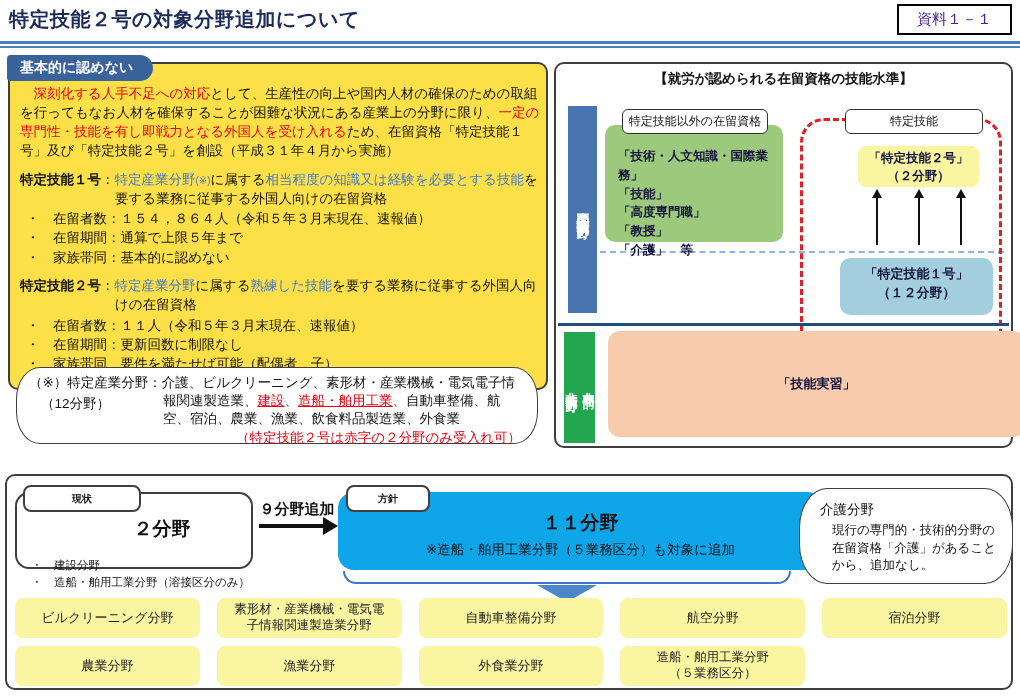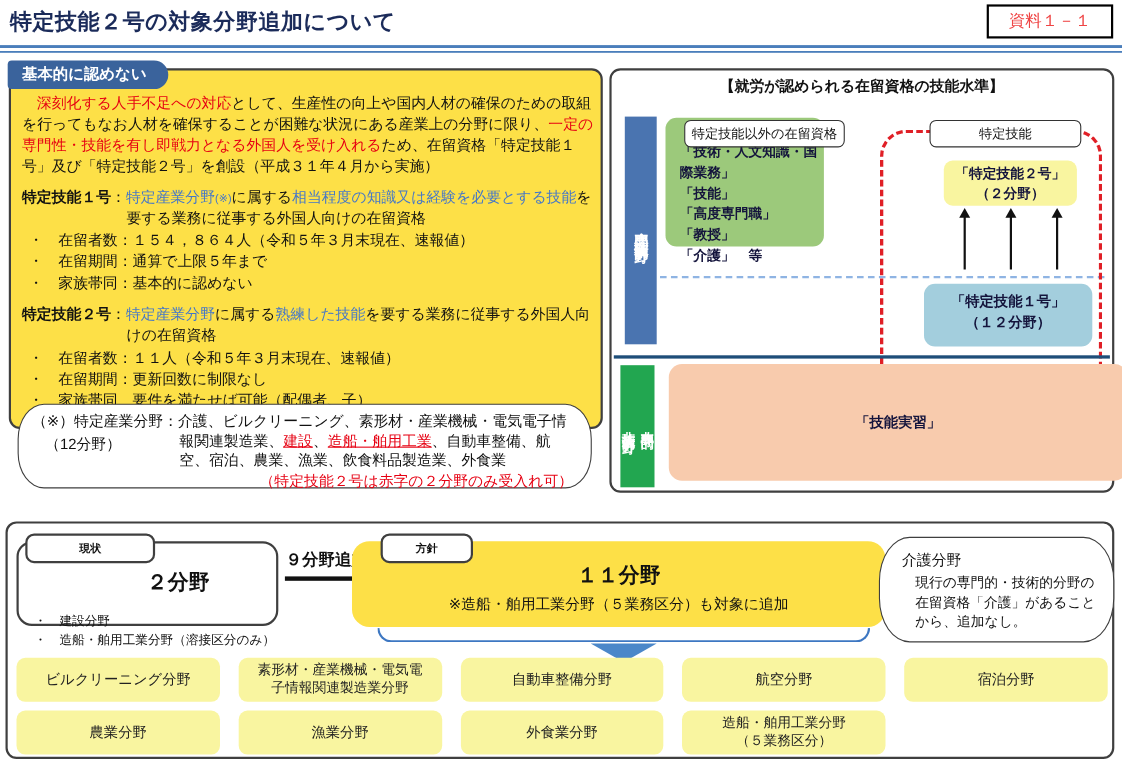--- a/index.html
+++ b/index.html
@@ -2,21 +2,21 @@
 <html><head>
 <meta charset="utf-8">
 <style>
   * { margin:0; padding:0; box-sizing:border-box; }
   html,body { background:#fff; }
   body { font-family:"Liberation Sans","DejaVu Sans",sans-serif; }
   #page { position:relative; width:1020px; height:700px; background:#fff; overflow:hidden; color:#111; }
 
   
   .page-title { position:absolute; left:9px; top:6px; font-size:20px; font-weight:bold; color:#1b2b5a; letter-spacing:.5px; }
-  .doc-box { position:absolute; right:8px; top:4px; border:2px solid #000; background:#fff; padding:4px 18px; font-size:15px; color:#ef4444; }
+  .doc-box { position:absolute; right:8px; top:4px; border:2px solid #000; background:#fff; padding:4px 18px; font-size:15px; color:#4c1d95; }
   .title-rule { position:absolute; left:0; top:41px; width:1020px; height:7px;
     background:linear-gradient(to bottom,#4a7ebb 0 3px,#ffffff 3px 5px,#4a7ebb 5px 7px); }
 
   
   .sec-label { position:absolute; background:#3a639c; color:#fff; font-weight:bold; font-size:14px;
     padding:4px 20px 4px 13px; border-radius:4px 14px 14px 4px; white-space:nowrap; z-index:5; }
 
   #sec1 { position:absolute; left:8px; top:59px; width:1005px; height:390px; }
   .box-left  { position:absolute; left:0; top:3px; width:540px; height:328px; border:2px solid #3f3f3f; border-radius:10px; background:#fde047; }
   .box-right { position:absolute; left:546px; top:3px; width:459px; height:386px; border:2px solid #3f3f3f; border-radius:10px; background:#fff; }
@@ -41,21 +41,21 @@
   .red-u { color:#e60012; text-decoration:underline; }
   .note-red { color:#e60012; text-align:right; padding-right:16px; font-size:13.5px; margin-top:1px; }
 
   
   .dg-title { position:absolute; left:0; right:0; top:6px; text-align:center; font-weight:bold; font-size:13.5px; }
   .vbar { position:absolute; display:flex; align-items:center; justify-content:center; color:#fff; font-weight:bold; }
   .vtext { writing-mode:vertical-rl; letter-spacing:2px; }
   .vtext span { display:block; }
   .dg-bluebar { left:12px; top:42px; width:29px; height:207px; background:#4a74b0; font-size:13px; }
   .dg-greenbar { left:8px; top:268px; width:31px; height:111px; background:#22a650; font-size:12px; }
-  .dg-green { position:absolute; left:49px; top:43px; width:144px; height:117px; background:#9cc97b; border-radius:10px; }
+  .dg-green { position:absolute; left:49px; top:61px; width:178px; height:117px; background:#9cc97b; border-radius:10px; }
   .dg-green-items { padding:22px 0 0 13px; font-weight:bold; font-size:12.5px; color:#14143c; line-height:1.5; }
   .dg-whitelabel { position:absolute; background:#fff; border:1.5px solid #333; border-radius:6px;
     text-align:center; font-size:12px; color:#111; z-index:4; display:flex; align-items:center; justify-content:center; }
   .dg-label-other { left:66px; top:45px; width:146px; height:25px; }
   .dg-label-ssw { left:289px; top:45px; width:138px; height:25px; }
   .dg-dash-h { position:absolute; left:44px; top:187px; width:404px; border-top:2px dashed #8fb4e3; }
   .dg-red-dash { position:absolute; left:244px; top:54px; width:202px; height:244px; border:3px dashed #e01f26; border-radius:24px; }
   .dg-ssw2 { position:absolute; left:302px; top:82px; width:121px; height:41px; background:#f9f5a0; border-radius:8px;
     text-align:center; font-weight:bold; font-size:12.5px; color:#14143c; line-height:1.45; padding-top:3px; z-index:3; }
   .dg-ssw1 { position:absolute; left:284px; top:194px; width:153px; height:57px; background:#a3cedd; border-radius:10px;
@@ -75,21 +75,21 @@
     display:flex; align-items:center; justify-content:center; z-index:3; }
   .cur-box { position:absolute; left:8px; top:16px; width:238px; height:77px; border:2px solid #3f3f3f; border-radius:14px; background:#fff; }
   .cur-tag { left:16px; top:9px; width:118px; height:27px; }
   .cur-head { position:absolute; left:0; right:0; top:22px; text-align:center; padding-left:56px; font-weight:bold; font-size:19px; }
   .cur-bullets { position:absolute; left:14px; top:63px; font-size:11.5px; line-height:1.5; }
   .cur-bullets div::before { content:"・　"; }
   .add-label { position:absolute; left:248px; top:24px; width:84px; text-align:center; font-weight:bold; font-size:15px; }
   .add-arrow-bar { position:absolute; left:252px; top:48px; width:64px; height:4px; background:#111; }
   .add-arrow-head { position:absolute; left:316px; top:41px; width:0; height:0;
     border-top:9px solid transparent; border-bottom:9px solid transparent; border-left:15px solid #111; }
-  .pol-box { position:absolute; left:313px; top:16px; width:485px; height:78px; background:#fde047; border-radius:16px; }
+  .pol-box { position:absolute; left:331px; top:16px; width:485px; height:78px; background:#0ea5e9; border-radius:16px; }
   .pol-tag { left:339px; top:9px; width:84px; height:27px; }
   .pol-head { position:absolute; left:0; right:0; top:18px; text-align:center; font-weight:bold; font-size:19px; }
   .pol-note { position:absolute; left:0; right:0; top:49px; text-align:center; font-size:13.5px; }
   .brace { position:absolute; left:336px; top:95px; width:448px; height:13px;
     border-left:2.5px solid #3d77c2; border-right:2.5px solid #3d77c2; border-bottom:2.5px solid #3d77c2;
     border-radius:0 0 16px 16px; }
   .down-arrow { position:absolute; left:530px; top:109px; width:0; height:0;
     border-left:30px solid transparent; border-right:30px solid transparent; border-top:17px solid #4b87c9; }
   .kaigo-box { position:absolute; left:792px; top:12px; width:214px; height:96px; background:#fff;
     border:1.5px solid #3f3f3f; border-radius:28px / 40px; }

